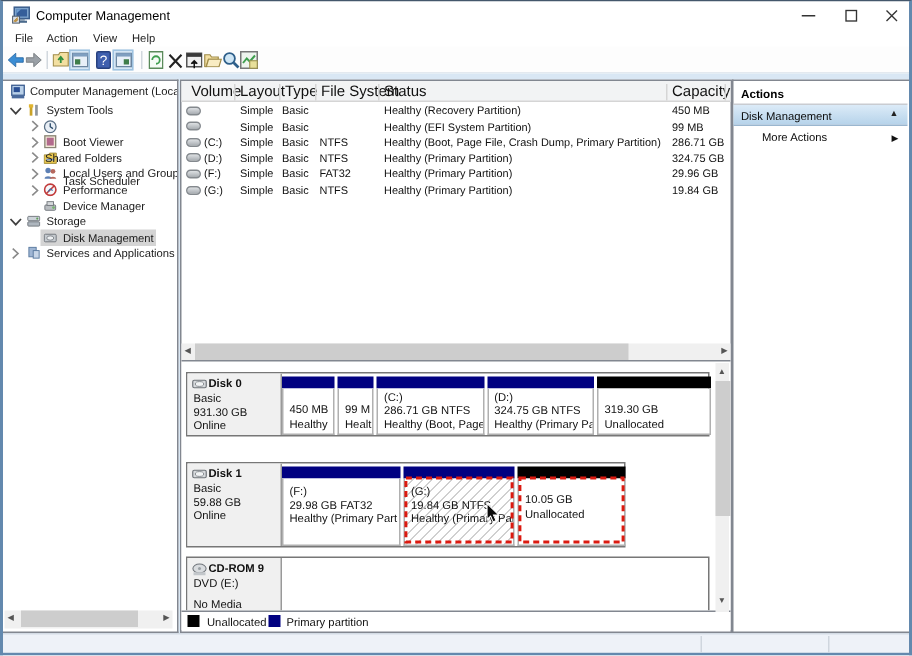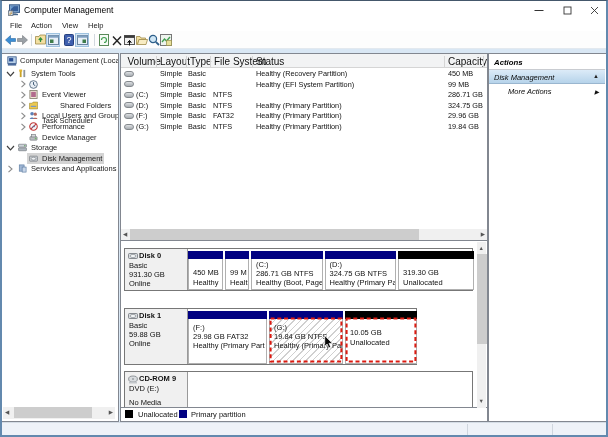--- a/index.html
+++ b/index.html
@@ -15,21 +15,21 @@
 
 #menubar { position:absolute; left:0; top:19px; width:604px; height:11px; background:#fff; font-size:7.5px; color:#222; }
 #menubar span { position:absolute; top:1px; }
 
 #toolbar { position:absolute; left:0; top:30px; width:604px; height:18px; background:#fdfdfd; border-bottom:1px solid #e3e9ef; }
 
 #content { position:absolute; left:0; top:48px; width:604px; height:373px; background:#d9e7f4; }
 
 #tree { position:absolute; left:0px; top:4px; width:117px; height:369px; background:#fff; border:1px solid #828790; border-left:none; overflow:hidden; }
 #middle { position:absolute; left:118px; top:4px; width:368px; height:369px; background:#fff; border:1px solid #828790; }
-#actions { position:absolute; left:486px; top:4px; width:118px; height:369px; background:#fff; border:1px solid #828790; border-right:none;font-style:italic; }
+#actions { position:absolute; left:486px; top:4px; width:118px; height:369px; background:#fff; border:1px solid #828790; border-right:none; }
 
 #statusbar { position:absolute; left:0; top:421px; width:604px; height:13px; background:#eef2f8; border-top:1px solid #d4dce5; }
 .sep { position:absolute; top:1px; width:1px; height:11px; background:#cfd6de; }
 
 
 .trow { position:absolute; height:11px; font-size:7.5px; color:#1a1a1a; white-space:nowrap; line-height:11px; }
 .chevs { position:absolute; }
 .ticon { position:absolute; top:1px; width:9px; height:9px; }
 
 
@@ -179,31 +179,31 @@
         <span style="position:absolute;left:40px;margin-top:36px;">Task Scheduler</span>
       </div>
       <div class="trow" style="left:0;top:35.2px;">
         <svg class="chevs" style="left:17px;top:1.5px;" width="8" height="8" viewBox="0 0 8 8">
             <path d="M2.5 0.8 L6 4 L2.5 7.2" stroke="#8a8a8a" stroke-width="1.1" fill="none"></path>
           </svg>
         <svg class="ticon" style="left:27px;" viewBox="0 0 10 10">
             <rect x="1" y="0.6" width="8" height="8.8" fill="#f2ead8" stroke="#8a8575"></rect>
             <rect x="2.4" y="2" width="5.2" height="5.8" fill="#b26a8c"></rect>
           </svg>
-        <span style="position:absolute;left:40px;">Event Viewer</span>
+        <span style="position:absolute;left:40px;">Boot Viewer</span>
       </div>
       <div class="trow" style="left:0;top:45.8px;">
         <svg class="chevs" style="left:17px;top:1.5px;" width="8" height="8" viewBox="0 0 8 8">
             <path d="M2.5 0.8 L6 4 L2.5 7.2" stroke="#8a8a8a" stroke-width="1.1" fill="none"></path>
           </svg>
         <svg class="ticon" style="left:27px;" viewBox="0 0 10 10">
             <path d="M0.5 2.5 L3.6 2.5 L4.5 1.2 L9.5 1.2 L9.5 8.8 L0.5 8.8 Z" fill="#ecc94f" stroke="#a08c3a" stroke-width="0.7"></path>
             <path d="M2 6 L8 6" stroke="#7a98c6" stroke-width="1.4"></path>
           </svg>
-        <span style="position:absolute;left:58px;text-align:right;">Shared Folders</span>
+        <span style="position:absolute;left:28px;text-align:right;">Shared Folders</span>
       </div>
       <div class="trow" style="left:0;top:56.4px;">
         <svg class="chevs" style="left:17px;top:1.5px;" width="8" height="8" viewBox="0 0 8 8">
             <path d="M2.5 0.8 L6 4 L2.5 7.2" stroke="#8a8a8a" stroke-width="1.1" fill="none"></path>
           </svg>
         <svg class="ticon" style="left:27px;" viewBox="0 0 10 10">
             <circle cx="3.4" cy="3" r="2" fill="#5d80b5"></circle>
             <path d="M0.8 9 C0.8 6.6 6 6.6 6 9 Z" fill="#5d80b5"></path>
             <circle cx="7" cy="3.6" r="1.8" fill="#b5685d"></circle>
             <path d="M4.6 9 C4.6 7 9.4 7 9.4 9 Z" fill="#b5685d"></path>
@@ -293,20 +293,21 @@
             <span style="left:67px;">Basic</span>
             <span style="left:135px;">Healthy (EFI System Partition)</span>
             <span style="left:327px;">99 MB</span>
           </div>
         <div class="vrow" style="top:35.2px;">
             <i class="dicon"></i>
             <span style="left:15px;">(C:)</span>
             <span style="left:39px;">Simple</span>
             <span style="left:67px;">Basic</span>
             <span style="left:92px;">NTFS</span>
+            <span style="left:135px;">Healthy (Boot, Page File, Crash Dump, Primary Partition)</span>
             <span style="left:327px;">286.71 GB</span>
           </div>
         <div class="vrow" style="top:45.8px;">
             <i class="dicon"></i>
             <span style="left:15px;">(D:)</span>
             <span style="left:39px;">Simple</span>
             <span style="left:67px;">Basic</span>
             <span style="left:92px;">NTFS</span>
             <span style="left:135px;">Healthy (Primary Partition)</span>
             <span style="left:327px;">324.75 GB</span>

